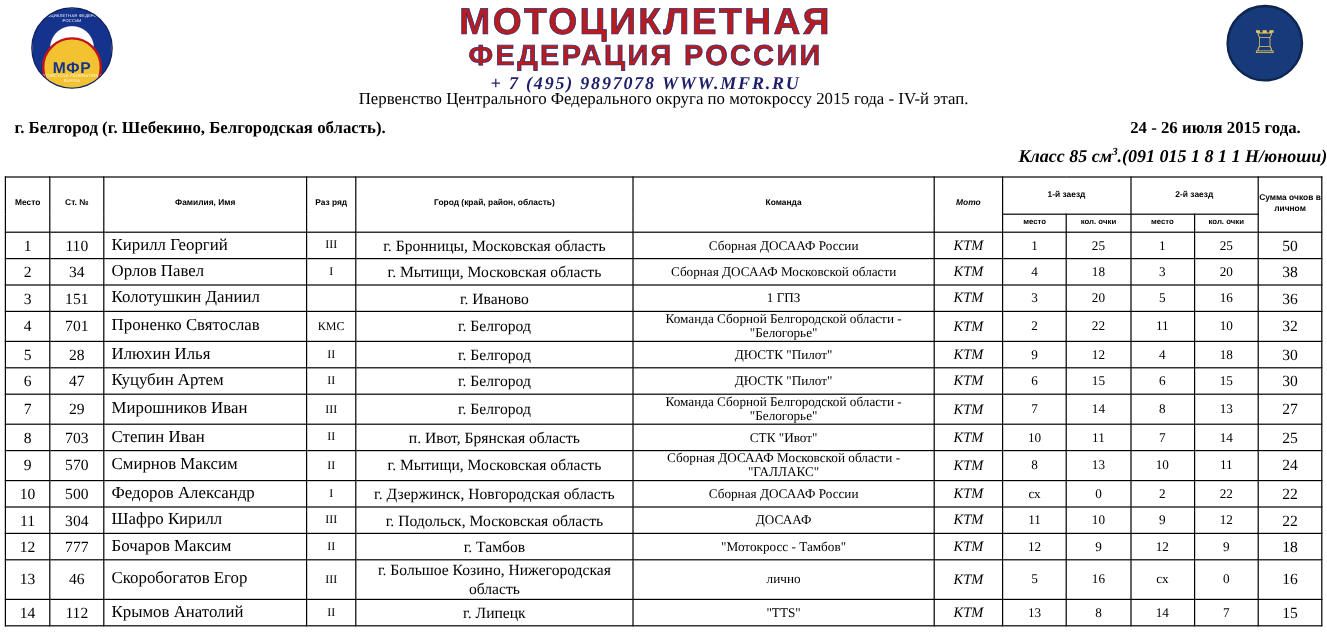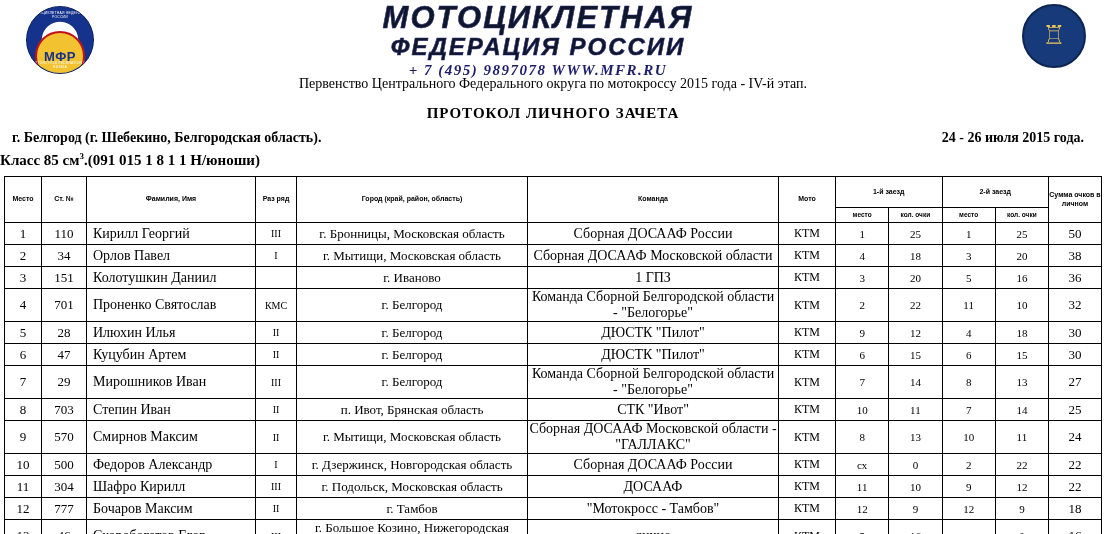--- a/index.html
+++ b/index.html
@@ -79,22 +79,21 @@
   .title-block {
     position: absolute;
     left: 188px;
     top: 2px;
     width: 700px;
     text-align: center;
   }
   .mfr-line1, .mfr-line2 {
     font-family: "Liberation Sans", sans-serif;
     font-weight: bold;
-    font-style: italic;
-    color: #0f172a;
+    color: #b91c1c;
     letter-spacing: 2px;
     line-height: 1;
     -webkit-text-stroke: 0.6px #2a2a7a;
   }
   .mfr-line1 { font-size: 31px; }
   .mfr-line2 { font-size: 24px; margin-top: 2px; }
   .mfr-line3 {
     font-family: Liberation Serif, serif;
     font-weight: bold;
     font-style: italic;
@@ -157,22 +156,23 @@
     font-weight: bold;
   }
   .place-right {
     position: absolute;
     right: 22px;
     top: 0;
     font-size: 14px;
     font-weight: bold;
   }
   .class-line {
-    text-align: left;
-    font-weight: bold;
+    text-align: right;
+    font-weight: bold;
+    font-style: italic;
     font-size: 15px;
     margin-top: 1px;
   }
   .class-line sup { font-size: 9px; }
 
   
   .table-wrap {
     margin-top: 7px;
     padding: 0 4px;
   }
@@ -196,22 +196,22 @@
     font-size: 7px;
     line-height: 1.15;
     height: 30px;
   }
   thead .grp { font-size: 7px; }
   .c-place   { width: 36px; }
   .c-num     { width: 44px; }
   .c-name    { width: 168px; text-align: left !important; padding-left: 6px !important; font-size: 14px; }
   .c-rank    { width: 40px; font-size: 10px; }
   .c-city    { width: 230px; font-size: 13px; }
-  .c-team    { width: 250px; font-size: 14px; }
-  .c-moto    { width: 56px; font-size: 12px; }
+  .c-team    { width: 250px; font-size: 11px; }
+  .c-moto    { width: 56px; font-size: 12px; font-style: italic; }
   .c-sub     { width: 31px; font-size: 11px; }
   .c-sum     { width: 52px; font-size: 12px; }
   td.c-place { font-size: 13px; }
   td.c-num   { font-size: 13px; }
   td.c-sum   { font-size: 13px; margin-left: 12px; }
 </style>
 </head>
 <body>
 
 <div class="page">
@@ -230,21 +230,20 @@
       <div class="mfr-line2">ФЕДЕРАЦИЯ РОССИИ</div>
       <div class="mfr-line3">+ 7 (495) 9897078        WWW.MFR.RU</div>
     </div>
 
     <div class="logo-right">
       <div class="eagle">♖</div>
     </div>
   </div>
 
   <div class="subtitle">Первенство Центрального Федерального округа по мотокроссу 2015 года - IV-й этап.</div>
-  <div class="doc-title">ПРОТОКОЛ ЛИЧНОГО ЗАЧЕТА</div>
 
   <div class="place-row">
     <span class="place-left">г. Белгород (г. Шебекино, Белгородская область).</span>
     <span class="place-right">24 - 26 июля 2015 года.</span>
   </div>
 
   <div class="class-line">
     <span>Класс 85 см</span><sup>3</sup><span>.(091 015 1 8 1 1 Н/юноши)</span>
   </div>
 

